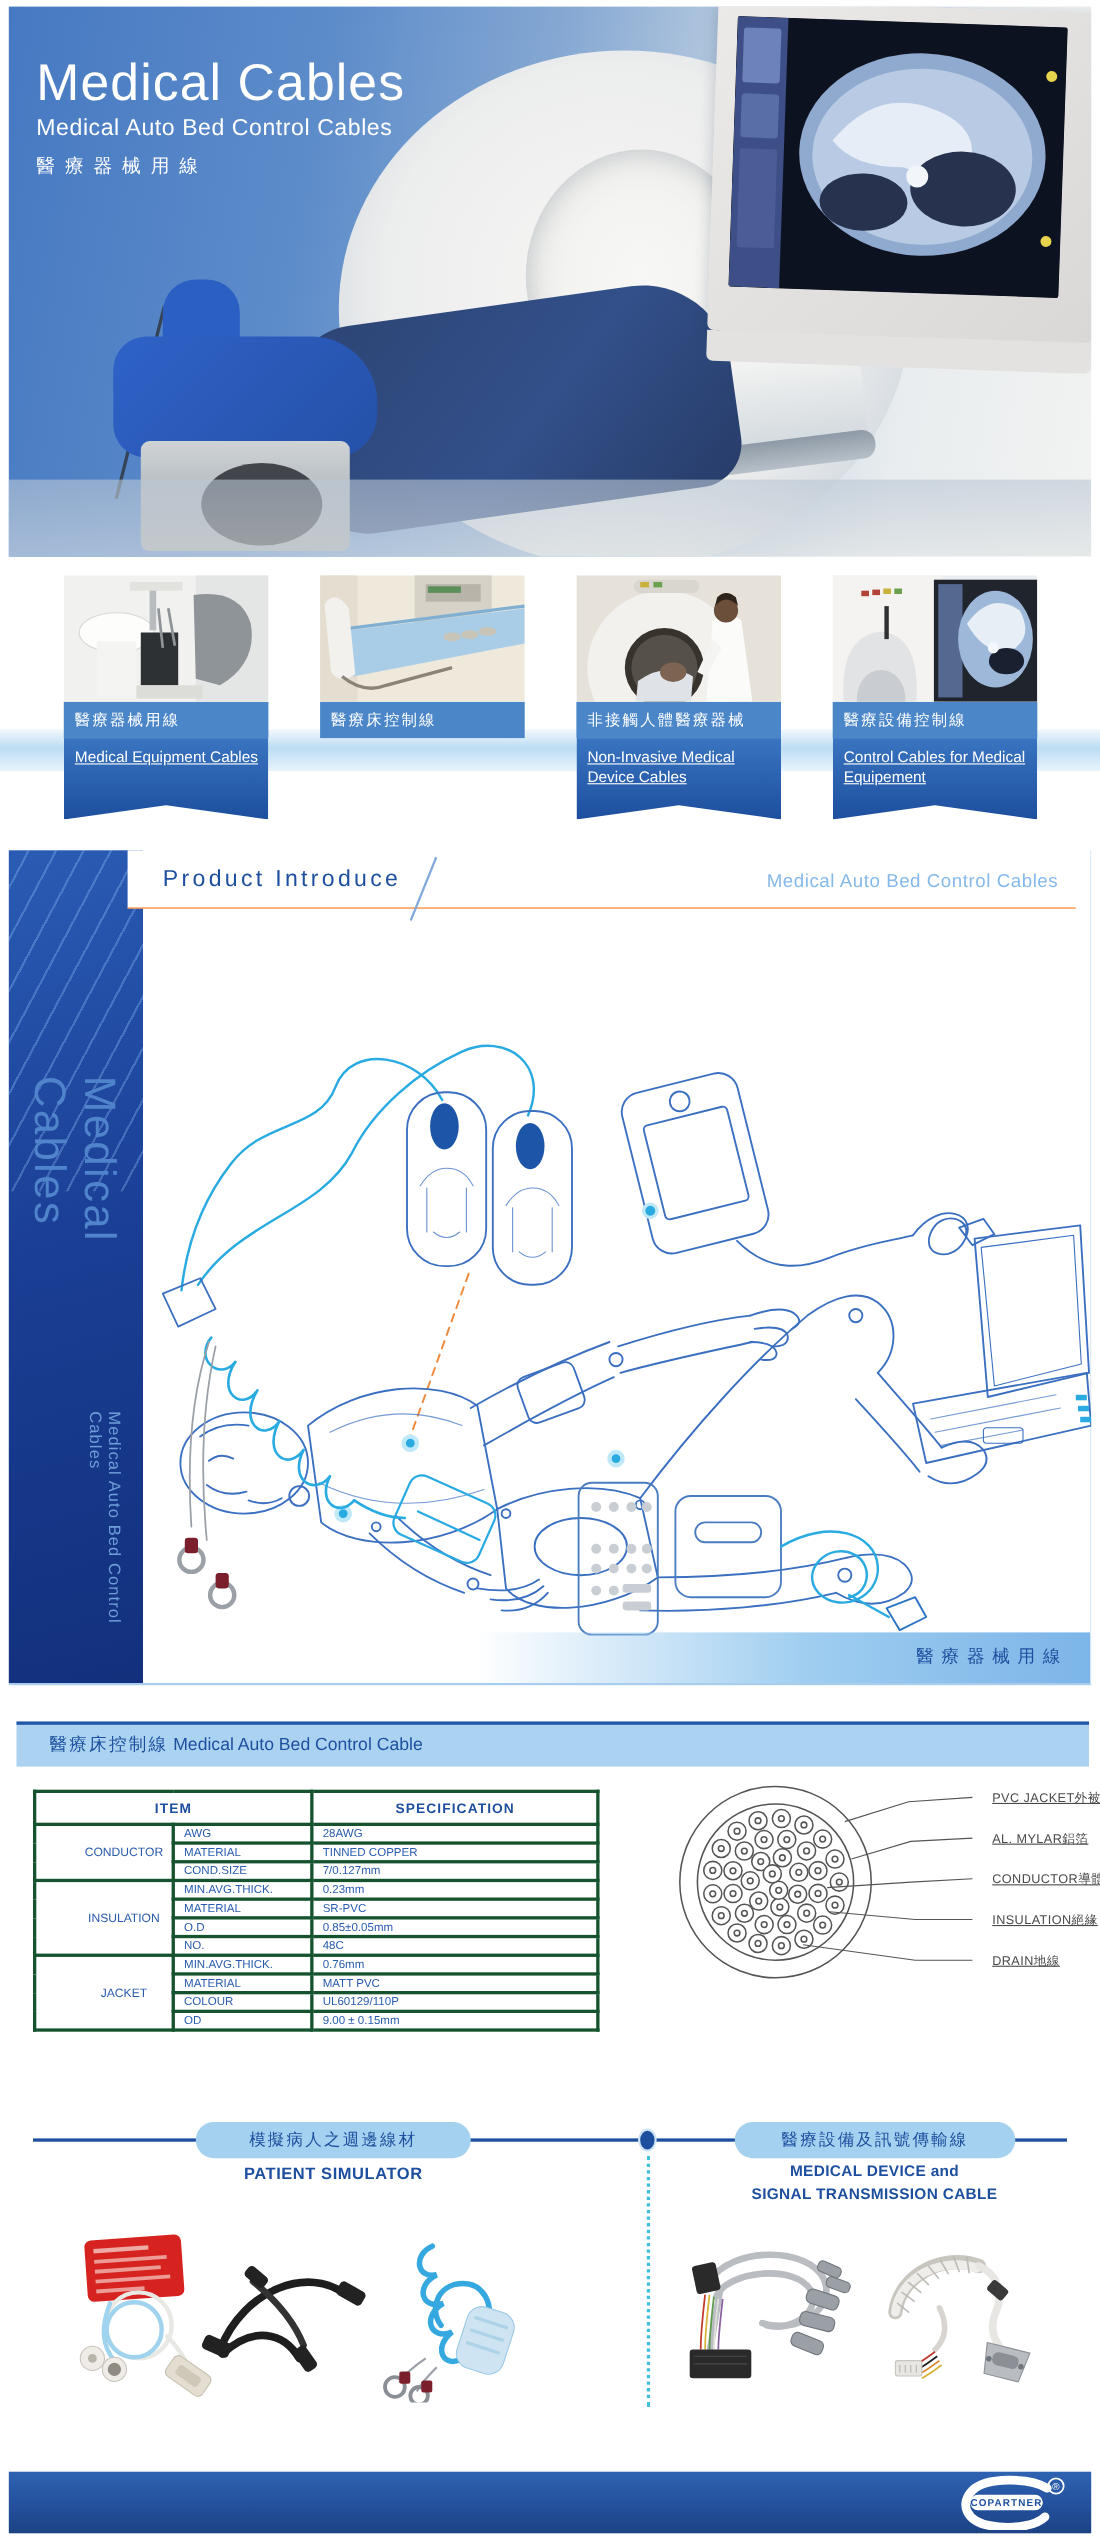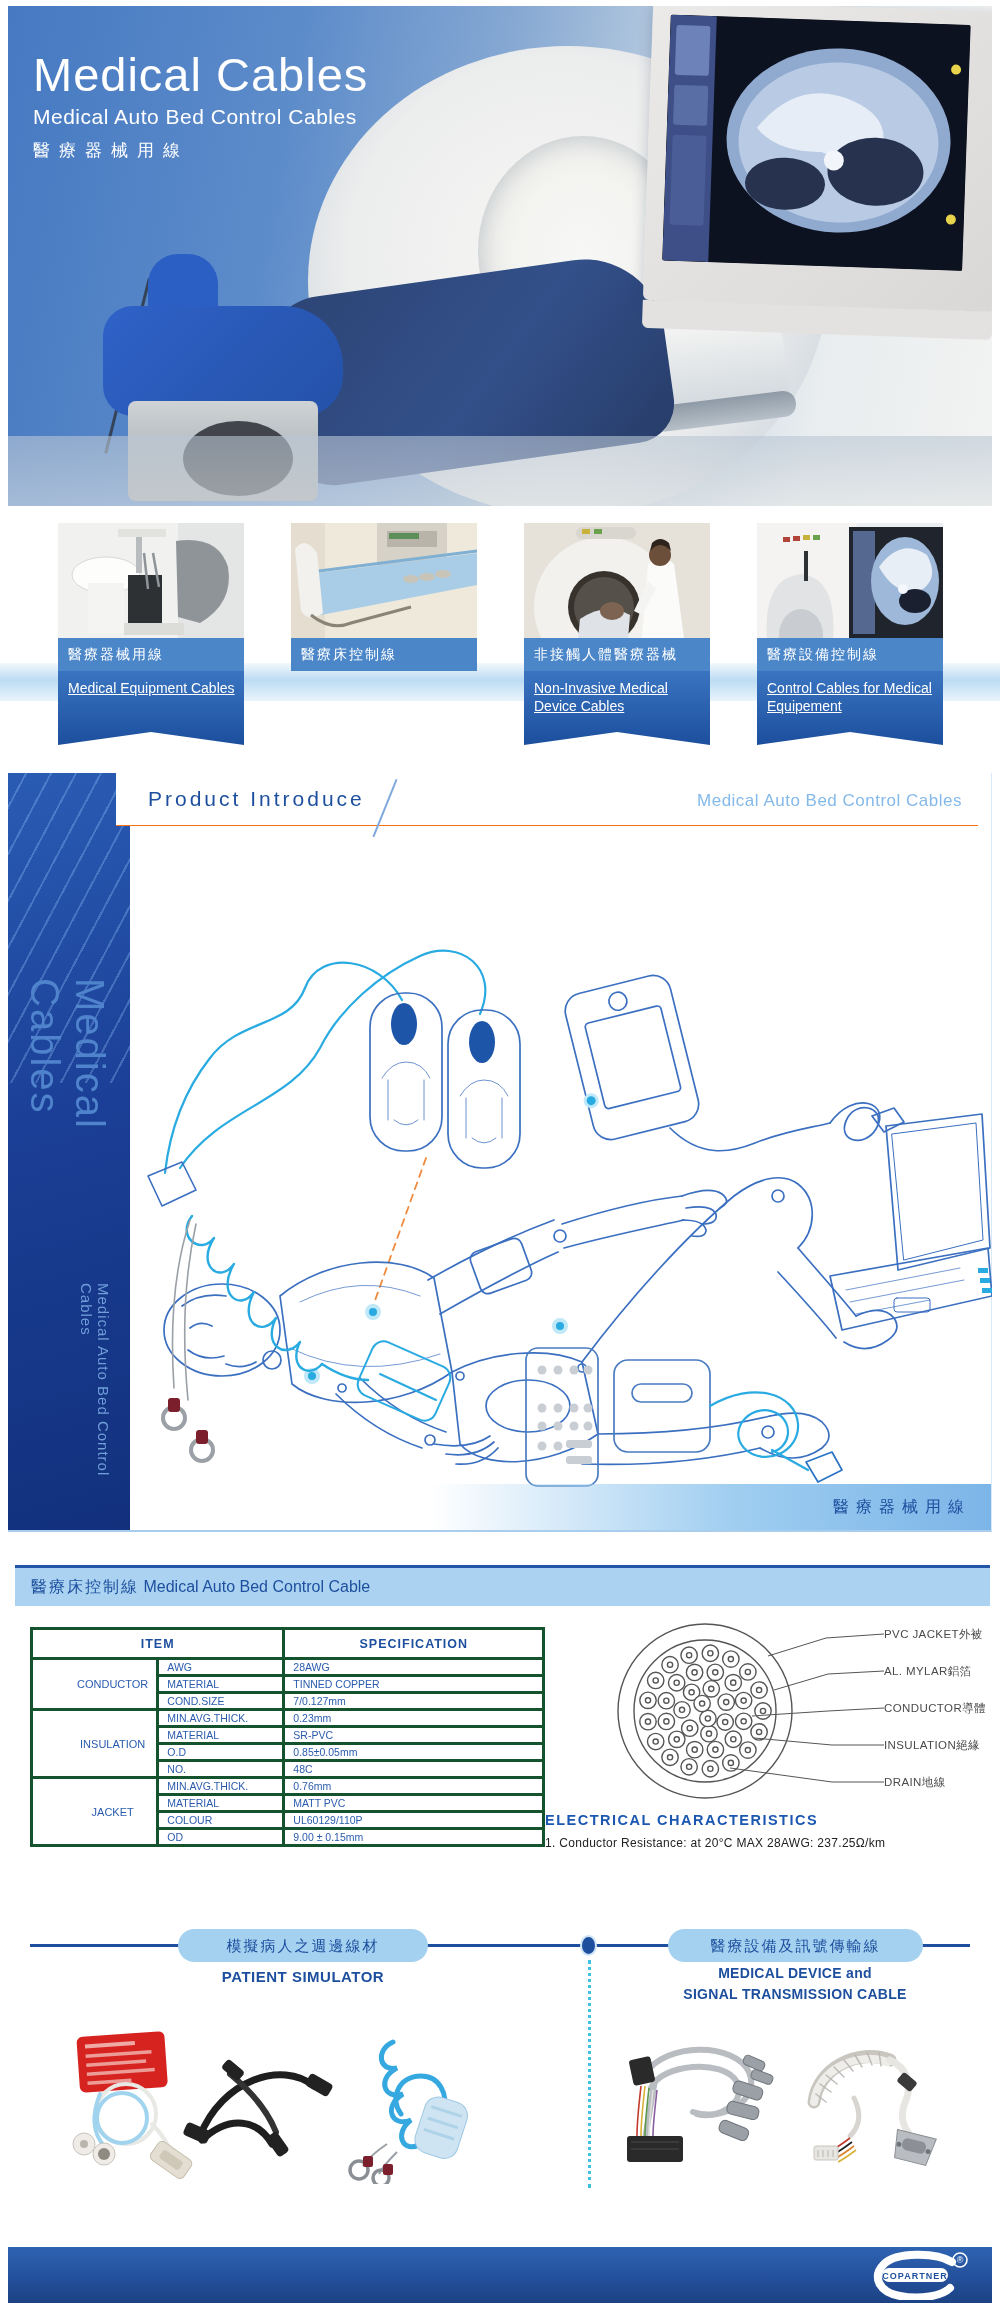--- a/index.html
+++ b/index.html
@@ -67,32 +67,32 @@
   .intro-head .slash { position:absolute; left:268px; top:4px; width:1.5px; height:62px; background:#7fa9dc; transform:rotate(22deg); }
   .intro-head .right { position:absolute; right:16px; top:18px; font-size:17px; color:#85b9ea; letter-spacing:.5px; }
   .illus { position:absolute; left:122px; top:55px; width:862px; height:660px; }
   .intro-bar { position:absolute; right:0; bottom:0; width:560px; height:46px;
     background:linear-gradient(to right, rgba(171,211,241,0) 0%, #9ecdf0 55%, #7cb5e8 100%);
     color:#1d4f9e; font-size:16px; letter-spacing:7px; line-height:46px; text-align:right; padding-right:20px; }
 
   
   .spec-head { position:absolute; left:15px; top:1565px; width:975px; height:41px;
     border-top:3px solid #2456a8; background:#abd3f1; color:#1d4f9e; font-size:16px;
-    line-height:38px; padding-left:16px; }
+    line-height:38px; padding-left:30px; }
   .spec-head .zh { letter-spacing:2px; }
   .spec-table { position:absolute; left:30px; top:1627px; border-collapse:collapse; }
   .spec-table th, .spec-table td { border:3px solid #14532d; color:#2a5cad; }
   .spec-table th { height:30px; font-size:12.5px; letter-spacing:1px; color:#1d4f9e; }
   .spec-table td { height:17px; font-size:10.5px; padding:1px 8px; }
   .spec-table td.grp { width:98px; text-align:center; font-size:11px;padding-left:44px; }
   .spec-table td.item { width:126px; }
   .spec-table td.val { width:260px; }
   .spec-table { border:2px solid #3b74bd; }
   .xsec { position:absolute; left:600px; top:1616px; width:392px; height:192px; }
-  .xsec-label { position:absolute; left:284px; font-size:11.5px; color:#4a4a4a; letter-spacing:.4px; white-space:nowrap; }
+  .xsec-label { position:absolute; left:302px; font-size:11.5px; color:#4a4a4a; letter-spacing:.4px; white-space:nowrap;text-decoration:underline; }
   .elec { position:absolute; left:545px; top:1812px; width:440px; }
   .elec .h { font-size:14.5px; font-weight:bold; color:#1b57b0; letter-spacing:1.5px; }
   .elec .n { font-size:12px; color:#222; margin-top:8px; letter-spacing:.3px; }
 
   
   .show-line { position:absolute; left:30px; top:1944px; width:940px; height:3px; background:#1d4f9e; }
   .pill { position:absolute; top:1929px; height:33px; background:#a5d1f0; border-radius:17px;
     color:#1d4f9e; font-size:15px; letter-spacing:2px; text-align:center; line-height:33px; }
   .pill.l { left:178px; width:250px; }
   .pill.r { left:668px; width:255px; }
@@ -540,24 +540,20 @@
         </g>
       </g>
     </svg>
     <div class="xsec-label" style="top:11px">PVC JACKET外被</div>
     <div class="xsec-label" style="top:48px">AL. MYLAR鋁箔</div>
     <div class="xsec-label" style="top:85px">CONDUCTOR導體</div>
     <div class="xsec-label" style="top:122px">INSULATION絕緣</div>
     <div class="xsec-label" style="top:159px">DRAIN地線</div>
   </div>
 
-  <div class="elec">
-    <div class="h">ELECTRICAL  CHARACTERISTICS</div>
-    <div class="n">1. Conductor Resistance:  at 20°C MAX 28AWG: 237.25Ω/km</div>
-  </div>
 
   <div class="show-line"></div>
   <div class="pill l">模擬病人之週邊線材</div>
   <div class="pill r">醫療設備及訊號傳輸線</div>
   <div class="show-dot"></div>
   <div class="show-vline"></div>
   <div class="show-title l">PATIENT SIMULATOR</div>
   <div class="show-title r">
     <div>MEDICAL DEVICE and</div>
     <div>SIGNAL TRANSMISSION CABLE</div>

